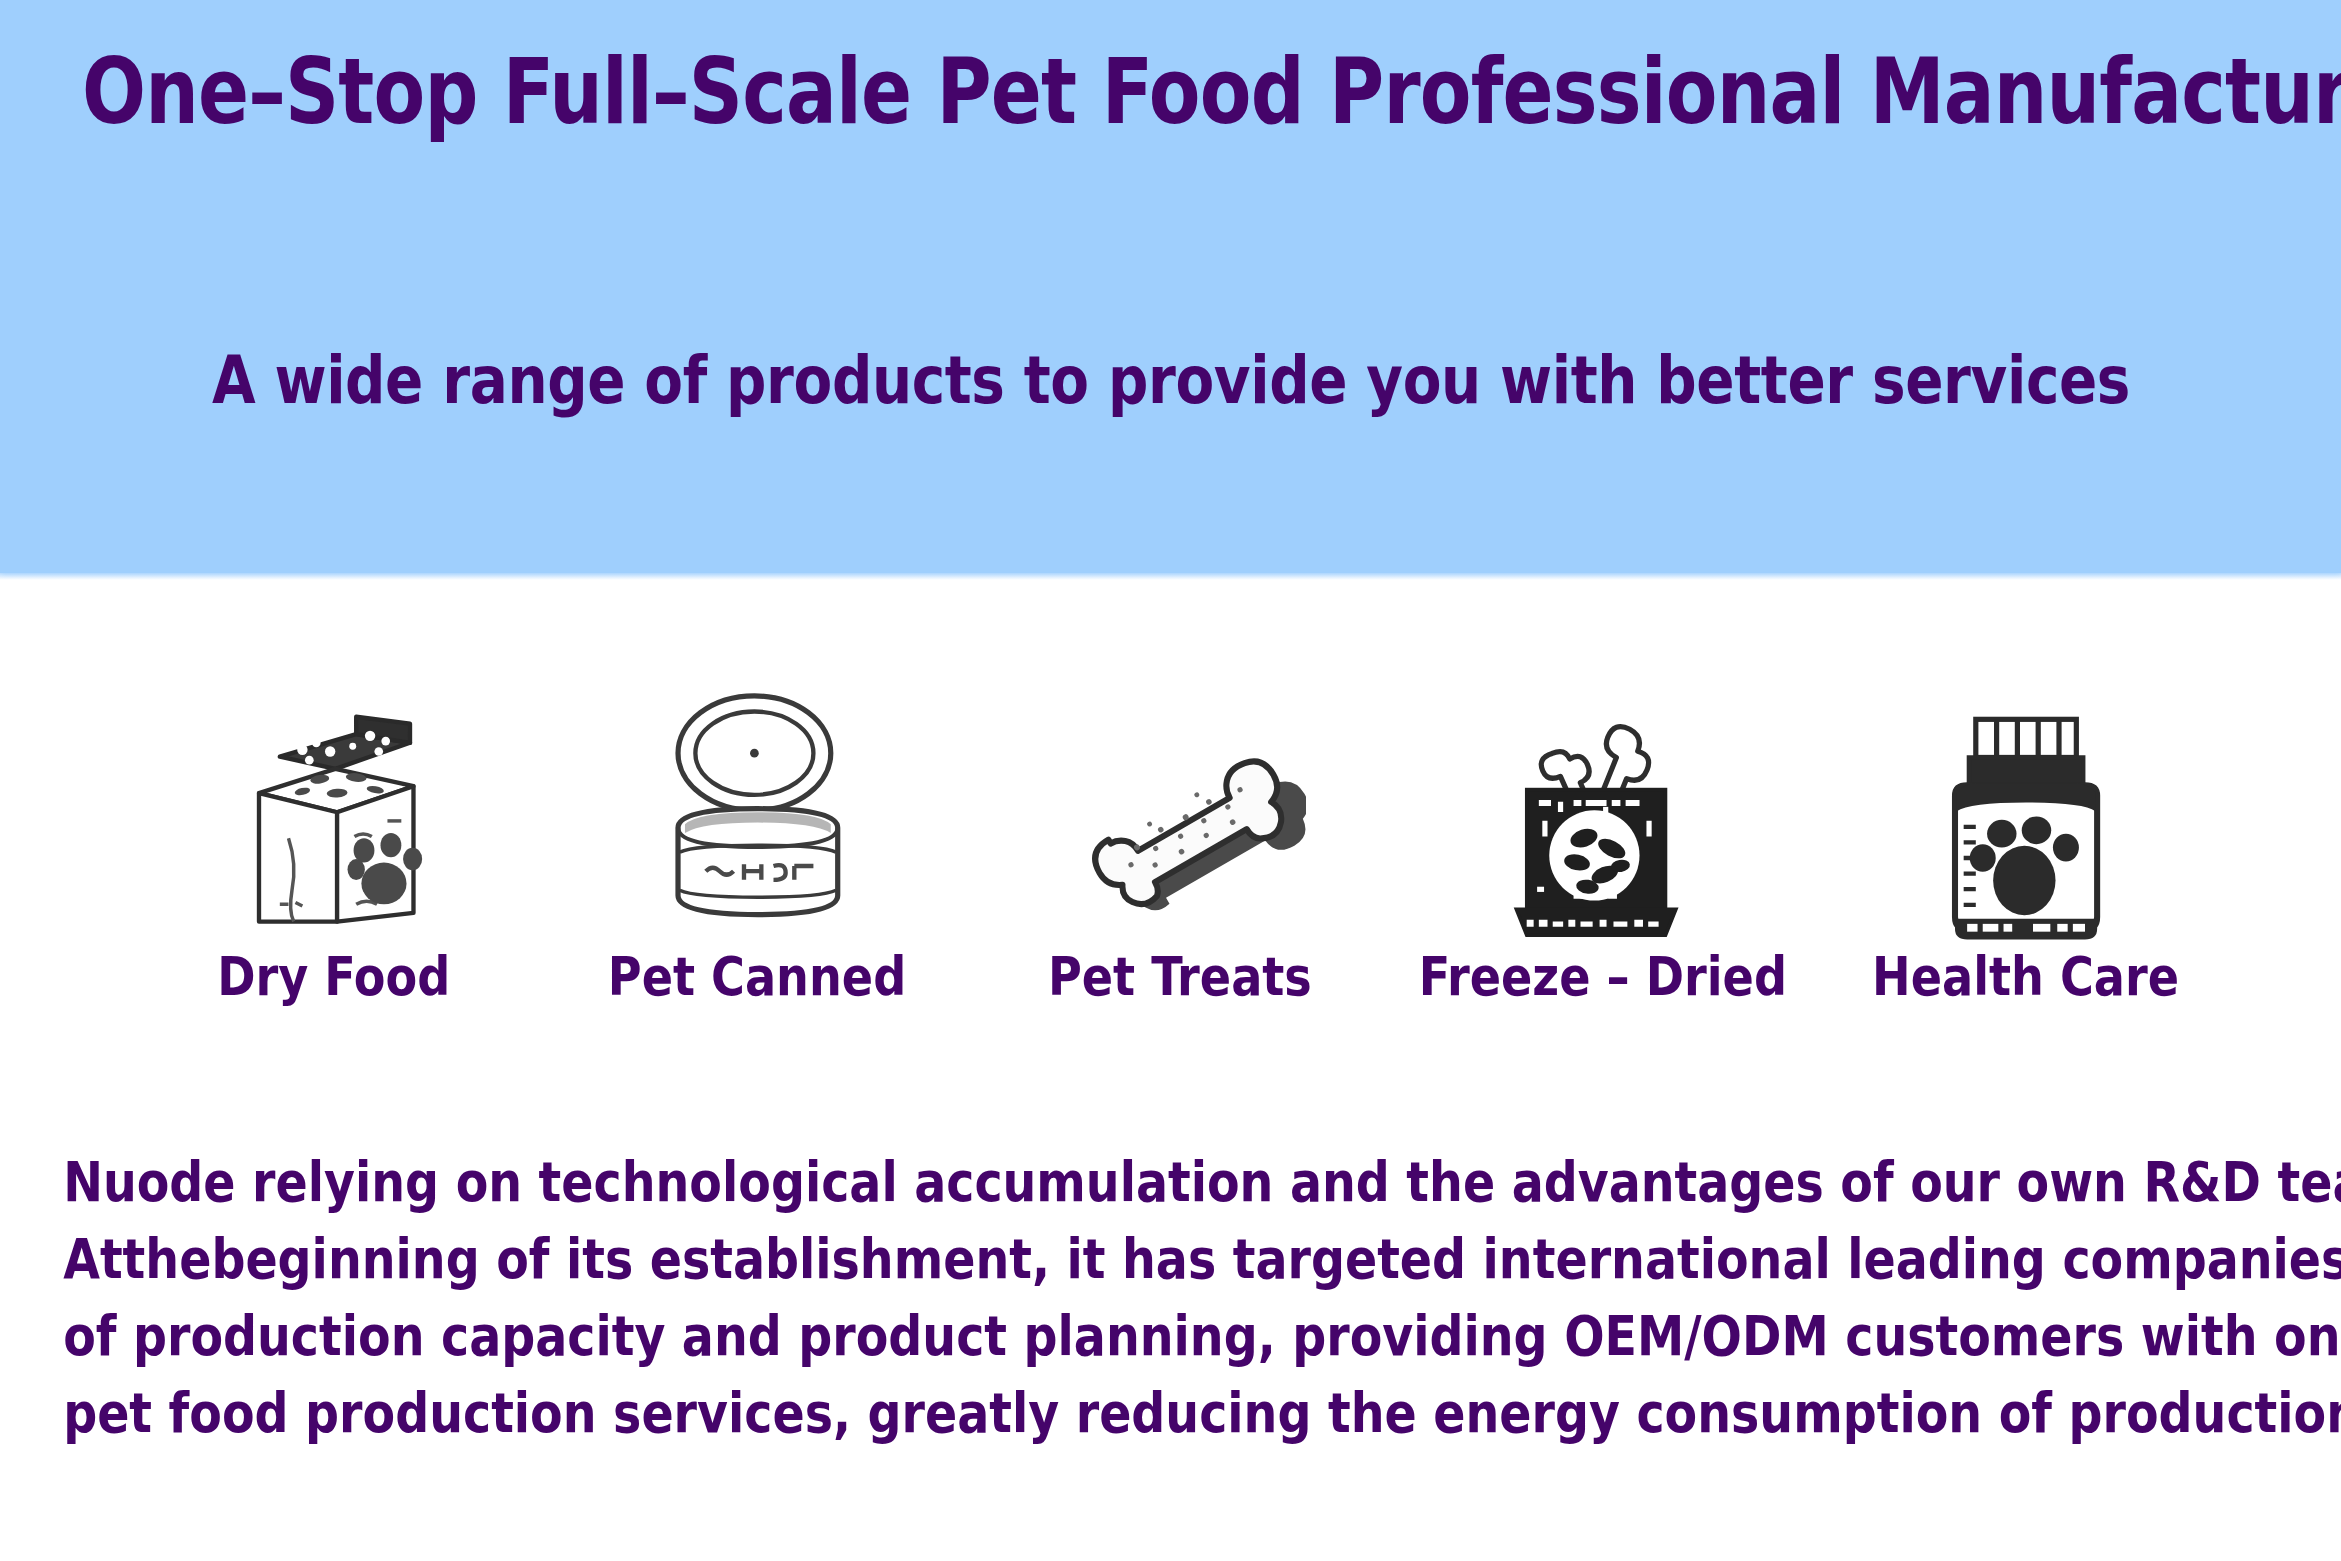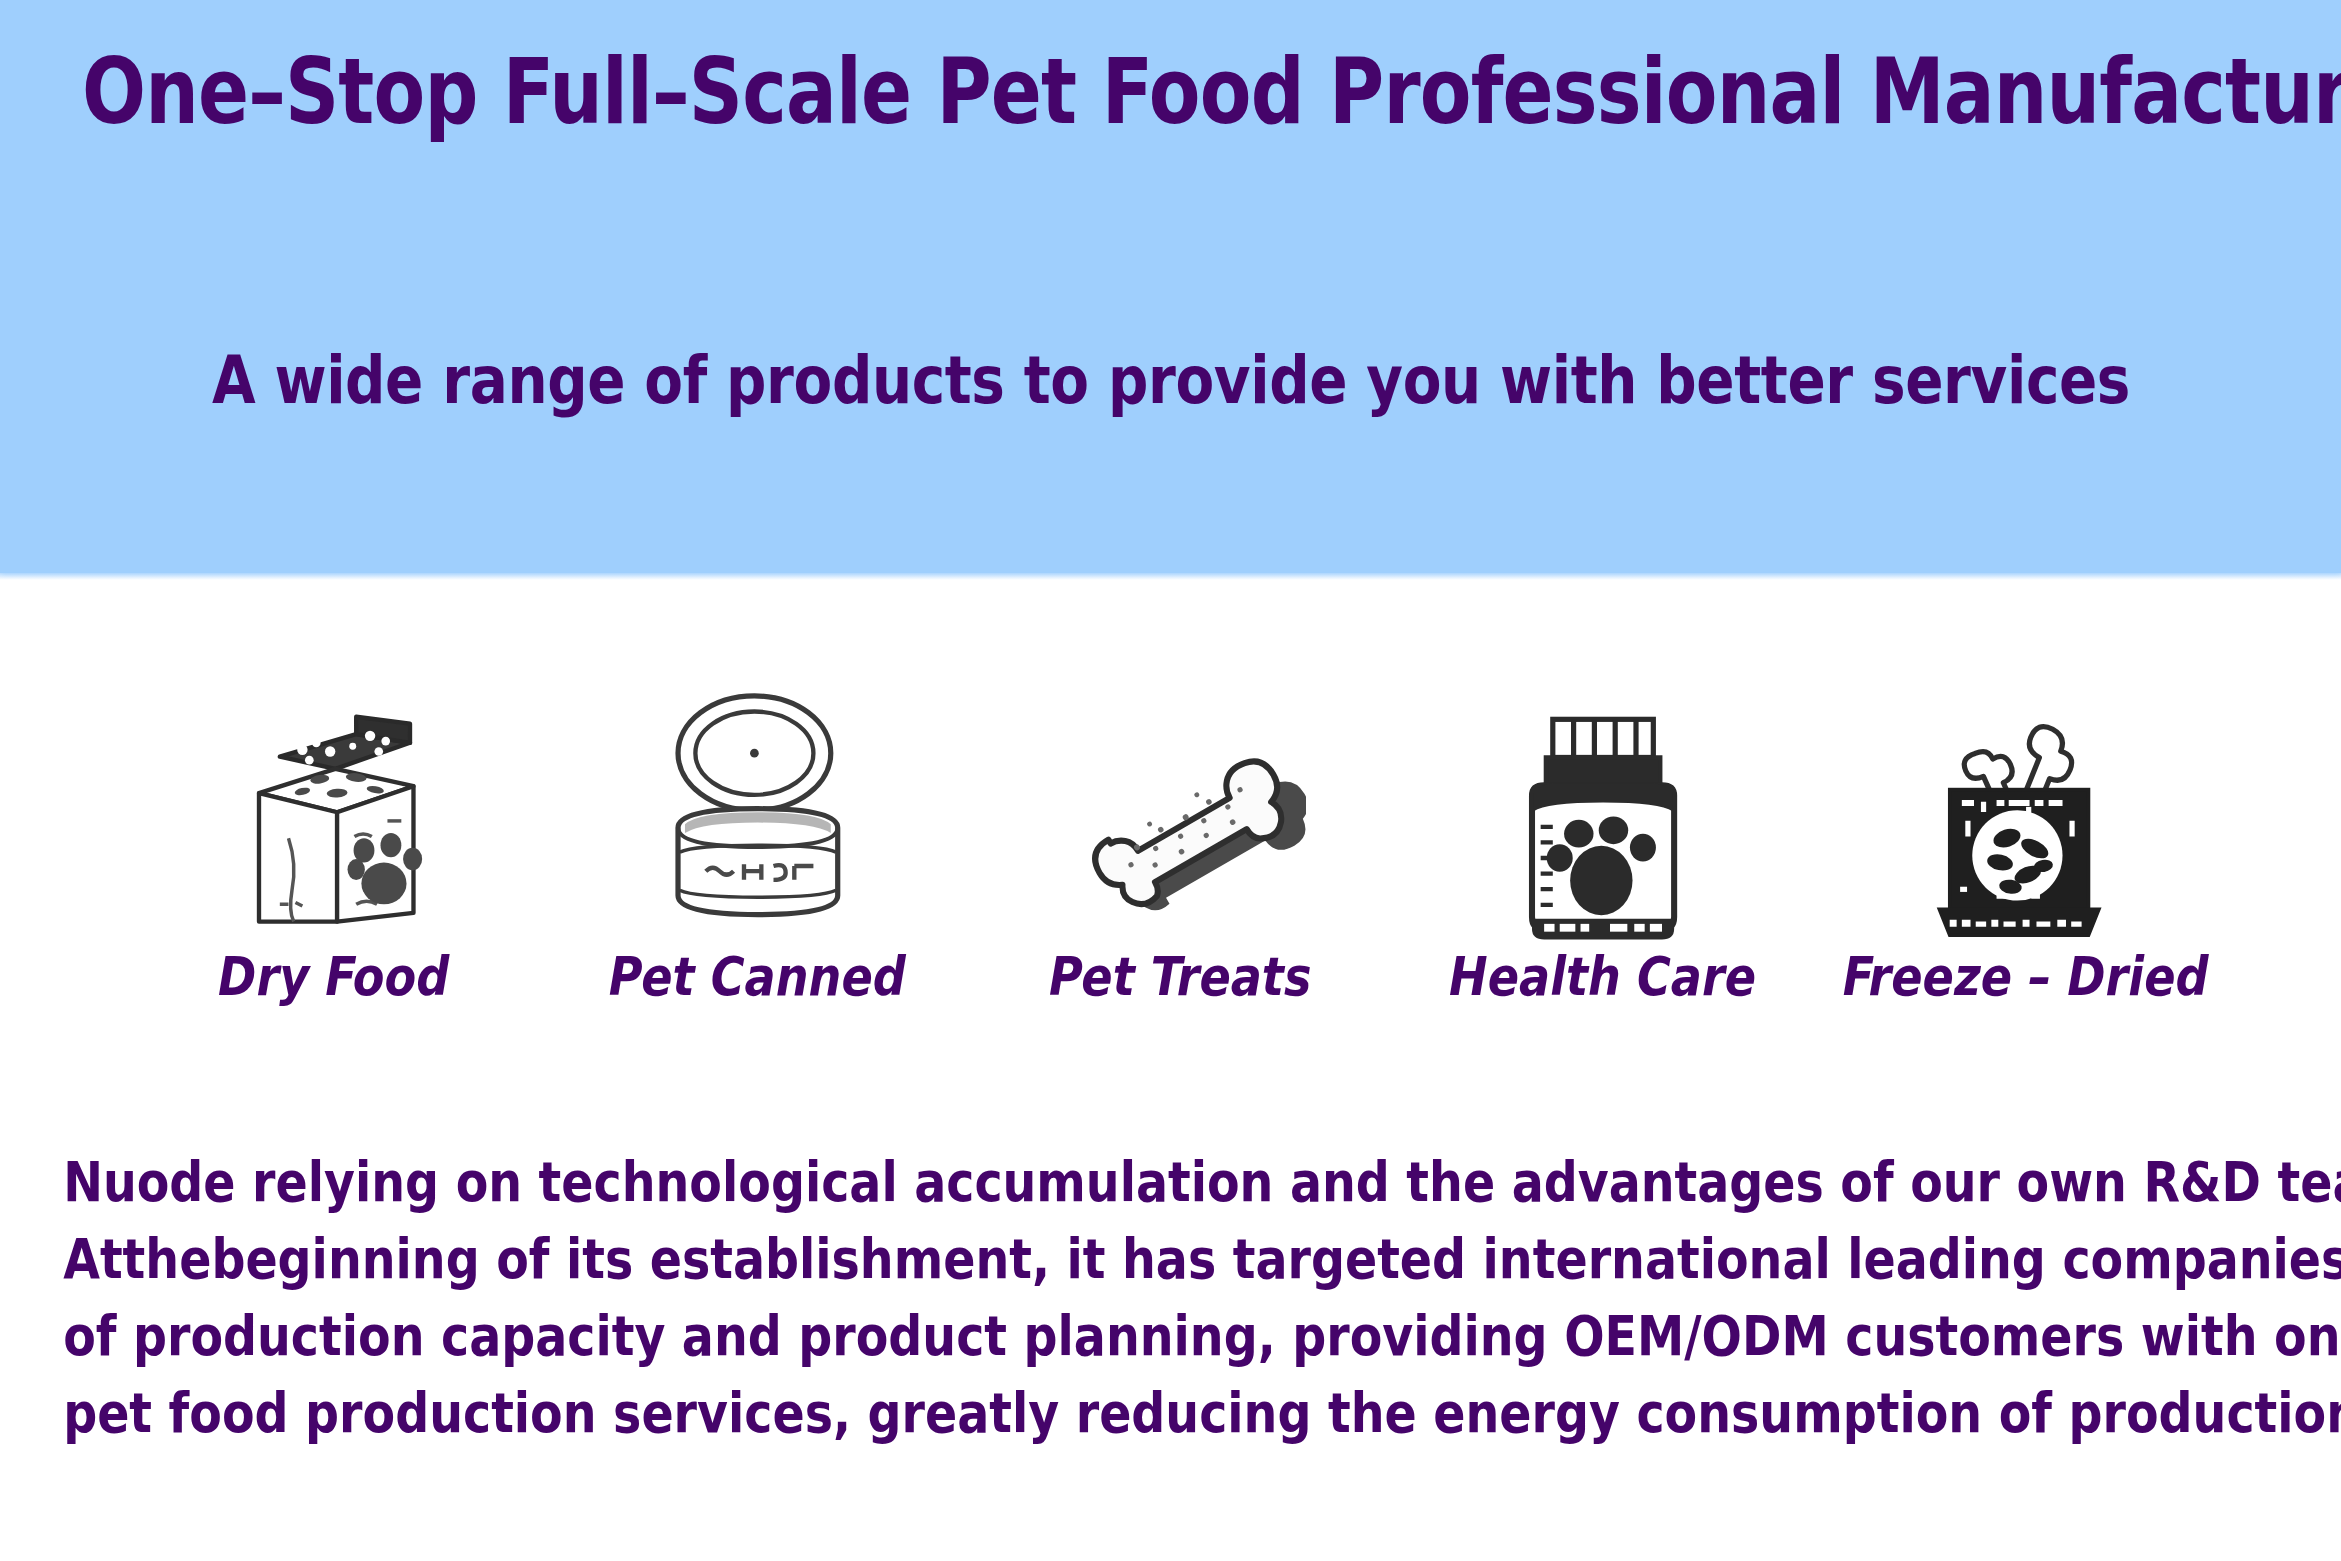--- a/index.html
+++ b/index.html
@@ -76,21 +76,20 @@
   
   #product-row {
     position: absolute;
     left: 130px;
     top: 642px;
     width: 2100px;
     height: 364px;
     display: flex;
     align-items: flex-end;
     justify-content: space-between;
-    font-style: italic;
   }
   .product-item {
     width: 408px;
     display: flex;
     flex-direction: column;
     align-items: center;
   }
   .product-icon {
     height: 260px;
     display: flex;
@@ -256,20 +255,65 @@
                 <circle cx="176" cy="110" r="2.8"></circle>
               <circle cx="70" cy="142" r="3"></circle>
                 <circle cx="222" cy="130" r="3"></circle>
             </g>
           </g>
         </svg>
       </div>
       <div class="product-label" style="color: rgb(69, 4, 106);">Pet Treats</div>
     </div>
 
+    <div class="product-item i4">
+      <div class="product-icon">
+        <svg width="213" height="243" viewBox="0 0 245 280" aria-hidden="true">
+
+          <g fill="#ffffff" stroke="#2e2e2e" stroke-width="6" stroke-linejoin="round">
+            <g transform="rotate(-24 96 70)">
+              <path d="M70 48 q-18 -2 -18 14 q0 14 16 14 l0 58 q-14 2 -14 16 q0 16 18 14 q16 -2 14 -18 l0 -54 q16 0 16 -16 q0 -16 -16 -14 q0 -14 -16 -14 z"></path>
+            </g>
+            <g transform="rotate(22 150 66)">
+              <path d="M140 34 q-20 -2 -20 18 q0 16 18 18 l0 62 q-16 2 -16 18 q0 18 20 16 q18 -2 16 -20 l0 -58 q18 0 18 -18 q0 -18 -18 -16 q0 -18 -18 -20 z"></path>
+            </g>
+          </g>
+
+          <rect x="34" y="102" width="160" height="138" fill="#1f1f1f" stroke="#1f1f1f" stroke-width="4"></rect>
+
+          <path d="M22 240 l184 0 l-12 30 l-160 0 z" fill="#1f1f1f" stroke="#1f1f1f" stroke-width="4"></path>
+          <g fill="#ffffff" stroke="none">
+
+            <path d="M34 252 l8 0 l0 8 l-8 0 z M48 252 l10 0 l0 8 l-10 0 z M64 254 l12 0 l0 6 l-12 0 z
+                     M82 252 l8 0 l0 8 l-8 0 z M96 254 l14 0 l0 6 l-14 0 z M118 252 l8 0 l0 8 l-8 0 z
+                     M134 254 l16 0 l0 6 l-16 0 z M158 252 l10 0 l0 8 l-10 0 z M174 254 l12 0 l0 6 l-12 0 z"></path>
+
+            <path d="M48 114 l14 0 l0 7 l-14 0 z M70 116 l6 0 l0 12 l-6 0 z
+                     M88 114 l9 0 l0 7 l-9 0 z M102 114 l24 0 l0 7 l-24 0 z
+                     M132 114 l10 0 l0 7 l-10 0 z M148 114 l16 0 l0 7 l-16 0 z"></path>
+            <path d="M52 138 l6 0 l0 18 l-6 0 z M172 138 l6 0 l0 18 l-6 0 z"></path>
+            <path d="M122 122 l6 0 l0 22 l-6 0 z"></path>
+            <path d="M88 222 l10 0 l0 6 l-10 0 z M106 222 l14 0 l0 6 l-14 0 z M128 222 l10 0 l0 6 l-10 0 z"></path>
+            <path d="M46 214 l8 0 l0 6 l-8 0 z"></path>
+
+            <circle cx="112" cy="178" r="52"></circle>
+          </g>
+          <g fill="#1f1f1f" stroke="none">
+            <ellipse cx="100" cy="158" rx="16" ry="10" transform="rotate(-18 100 158)"></ellipse>
+            <ellipse cx="132" cy="170" rx="17" ry="9" transform="rotate(28 132 170)"></ellipse>
+            <ellipse cx="92" cy="186" rx="15" ry="9" transform="rotate(12 92 186)"></ellipse>
+            <ellipse cx="124" cy="200" rx="16" ry="9" transform="rotate(-22 124 200)"></ellipse>
+            <ellipse cx="104" cy="214" rx="13" ry="8" transform="rotate(8 104 214)"></ellipse>
+            <ellipse cx="142" cy="190" rx="11" ry="7" transform="rotate(-10 142 190)"></ellipse>
+          </g>
+        </svg>
+      </div>
+      <div class="product-label" style="color: rgb(69, 4, 106);">Freeze – Dried</div>
+    </div>
+
     <div class="product-item i5">
       <div class="product-icon">
         <svg width="195" height="247" viewBox="0 0 225 285" aria-hidden="true">
 
           <g fill="#ffffff" stroke="#2b2b2b" stroke-width="6">
             <rect x="54" y="20" width="116" height="44"></rect>
           </g>
           <g stroke="#2b2b2b" stroke-width="6">
             <path d="M78 20 l0 44 M102 20 l0 44 M126 20 l0 44 M150 20 l0 44"></path>
           </g>
@@ -299,65 +343,20 @@
             <rect x="86" y="256" width="10" height="9"></rect>
             <rect x="120" y="256" width="20" height="9"></rect>
             <rect x="148" y="256" width="12" height="9"></rect>
             <rect x="166" y="256" width="14" height="9"></rect>
           </g>
         </svg>
       </div>
       <div class="product-label" style="color: rgb(69, 4, 106);">Health Care</div>
     </div>
 
-    <div class="product-item i4">
-      <div class="product-icon">
-        <svg width="213" height="243" viewBox="0 0 245 280" aria-hidden="true">
-
-          <g fill="#ffffff" stroke="#2e2e2e" stroke-width="6" stroke-linejoin="round">
-            <g transform="rotate(-24 96 70)">
-              <path d="M70 48 q-18 -2 -18 14 q0 14 16 14 l0 58 q-14 2 -14 16 q0 16 18 14 q16 -2 14 -18 l0 -54 q16 0 16 -16 q0 -16 -16 -14 q0 -14 -16 -14 z"></path>
-            </g>
-            <g transform="rotate(22 150 66)">
-              <path d="M140 34 q-20 -2 -20 18 q0 16 18 18 l0 62 q-16 2 -16 18 q0 18 20 16 q18 -2 16 -20 l0 -58 q18 0 18 -18 q0 -18 -18 -16 q0 -18 -18 -20 z"></path>
-            </g>
-          </g>
-
-          <rect x="34" y="102" width="160" height="138" fill="#1f1f1f" stroke="#1f1f1f" stroke-width="4"></rect>
-
-          <path d="M22 240 l184 0 l-12 30 l-160 0 z" fill="#1f1f1f" stroke="#1f1f1f" stroke-width="4"></path>
-          <g fill="#ffffff" stroke="none">
-
-            <path d="M34 252 l8 0 l0 8 l-8 0 z M48 252 l10 0 l0 8 l-10 0 z M64 254 l12 0 l0 6 l-12 0 z
-                     M82 252 l8 0 l0 8 l-8 0 z M96 254 l14 0 l0 6 l-14 0 z M118 252 l8 0 l0 8 l-8 0 z
-                     M134 254 l16 0 l0 6 l-16 0 z M158 252 l10 0 l0 8 l-10 0 z M174 254 l12 0 l0 6 l-12 0 z"></path>
-
-            <path d="M48 114 l14 0 l0 7 l-14 0 z M70 116 l6 0 l0 12 l-6 0 z
-                     M88 114 l9 0 l0 7 l-9 0 z M102 114 l24 0 l0 7 l-24 0 z
-                     M132 114 l10 0 l0 7 l-10 0 z M148 114 l16 0 l0 7 l-16 0 z"></path>
-            <path d="M52 138 l6 0 l0 18 l-6 0 z M172 138 l6 0 l0 18 l-6 0 z"></path>
-            <path d="M122 122 l6 0 l0 22 l-6 0 z"></path>
-            <path d="M88 222 l10 0 l0 6 l-10 0 z M106 222 l14 0 l0 6 l-14 0 z M128 222 l10 0 l0 6 l-10 0 z"></path>
-            <path d="M46 214 l8 0 l0 6 l-8 0 z"></path>
-
-            <circle cx="112" cy="178" r="52"></circle>
-          </g>
-          <g fill="#1f1f1f" stroke="none">
-            <ellipse cx="100" cy="158" rx="16" ry="10" transform="rotate(-18 100 158)"></ellipse>
-            <ellipse cx="132" cy="170" rx="17" ry="9" transform="rotate(28 132 170)"></ellipse>
-            <ellipse cx="92" cy="186" rx="15" ry="9" transform="rotate(12 92 186)"></ellipse>
-            <ellipse cx="124" cy="200" rx="16" ry="9" transform="rotate(-22 124 200)"></ellipse>
-            <ellipse cx="104" cy="214" rx="13" ry="8" transform="rotate(8 104 214)"></ellipse>
-            <ellipse cx="142" cy="190" rx="11" ry="7" transform="rotate(-10 142 190)"></ellipse>
-          </g>
-        </svg>
-      </div>
-      <div class="product-label" style="color: rgb(69, 4, 106);">Freeze – Dried</div>
-    </div>
-
   </div>
 
   <div id="body-paragraph" style="color: rgb(69, 4, 106);">
     <span class="pline">Nuode relying on technological accumulation and the advantages of our own R&amp;D team.</span>
     <span class="pline">Atthebeginning of its establishment, it has targeted international leading companies in terms</span>
     <span class="pline">of production capacity and product planning, providing OEM/ODM customers with one–stop</span>
     <span class="pline">pet food production services, greatly reducing the energy consumption of production and cost.</span>
   </div>
 
 </div>

